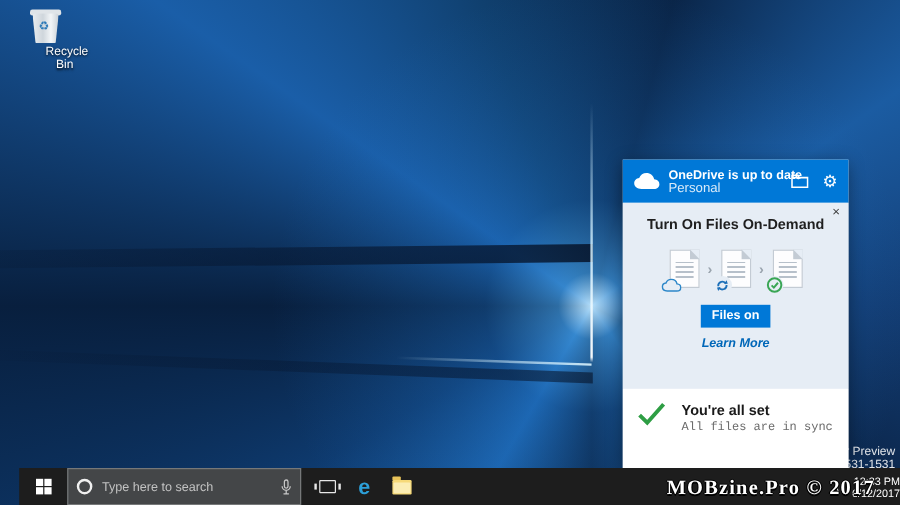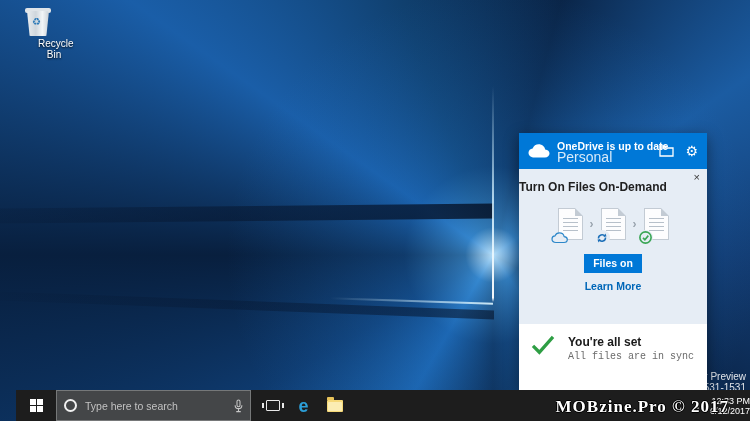--- a/index.html
+++ b/index.html
@@ -42,42 +42,42 @@
   .insider-wm { position:absolute; right:4px; top:371px; z-index:2; text-align:right;
     color:rgba(255,255,255,0.88); font-size:10px; line-height:11px; }
 
   
   .panel { position:absolute; left:519px; top:133px; width:188px; height:257px; z-index:5;
     background:#fff; box-shadow:0 4px 14px rgba(0,0,0,0.45); display:flex; flex-direction:column; }
   .panel-header { height:36px; background:#0078d7; display:flex; align-items:center; padding:0 9px; flex:none; }
   .hdr-cloud { width:22px; height:14px; margin-right:7px; flex:none; }
   .hdr-text { flex:1; min-width:0; }
   .hdr-title { color:#fff; font-size:10.5px; font-weight:bold; line-height:12px; white-space:nowrap; }
-  .hdr-sub { color:rgba(255,255,255,0.85); font-size:14px; line-height:11px; }
+  .hdr-sub { color:rgba(255,255,255,0.85); font-size:11px; line-height:11px; }
   .hdr-icons { display:flex; align-items:center; gap:11px; }
   .hdr-folder svg { display:block; }
   .hdr-gear { color:#fff; font-size:14px; line-height:14px; }
 
   .promo { background:#e6edf5; position:relative; height:155px; flex:none; }
   .close-btn { position:absolute; right:7px; top:3px; color:#3a3a3a; font-size:11px; line-height:11px; cursor:default; }
-  .promo-title { padding-top:11px; font-size:12px; font-weight:bold; color:#1f1f1f; }
+  .promo-title { text-align:center; padding-top:11px; font-size:12px; font-weight:bold; color:#1f1f1f; }
   .docs-row { display:flex; align-items:center; justify-content:center; gap:7px; margin-top:9px; height:42px; }
   .doc { position:relative; width:25px; height:32px; background:#fdfdfe; border:1px solid #c3cbd4; }
   .doc::before { content:""; position:absolute; right:-1px; top:-1px; border-style:solid; border-width:0 8px 8px 0;
     border-color:transparent #e6edf5 #c3cbd4 transparent; }
   .doc-lines { position:absolute; left:4px; right:4px; top:9px; height:16px;
     background:repeating-linear-gradient(to bottom,#b7c0ca 0 1.5px,transparent 1.5px 4px); }
   .badge { position:absolute; left:-8px; bottom:-5px; width:17px; height:13px; }
   .badge-circ { position:absolute; left:-7px; bottom:-6px; width:15px; height:15px; border-radius:50%;
     background:#e6edf5; display:flex; align-items:center; justify-content:center; }
   .chev { color:#9aa4ae; font-size:12px; font-weight:bold; }
   .promo-desc { margin:6px 13px 0; font-size:10.3px; line-height:13.5px; color:#4a4a4a; }
   .turn-on { display:block; margin:9px auto 0; width:58px; height:19px; background:#0078d7; border:none;
     color:#fff; font-family:inherit; font-size:10.5px; font-weight:bold; text-align:center; line-height:19px; }
-  .learn-more { display:block; text-align:center; margin-top:7px; color:#0067b8; font-size:10.5px; font-weight:bold; text-decoration:none; }
+  .learn-more { display:block; text-align:center; margin-top:7px; color:#0067b8; font-size:10.5px; font-weight:bold; text-decoration:none;font-style:italic; }
 
   .status { background:#fff; flex:1; display:flex; align-items:flex-start; padding:11px 0 0 12px; }
   .status-check { width:24px; height:20px; margin-right:13px; flex:none; }
   .status-title { font-size:12px; font-weight:bold; color:#1a1a1a; line-height:14px; }
   .status-sub { font-size:10px; color:#6b6b6b; margin-top:2px;font-family:Liberation Mono, monospace; }
 
   
   .taskbar { position:absolute; left:16px; bottom:0; width:750px; height:31px; background:#1d1d1d; z-index:6;
     display:flex; align-items:center; }
   .start-btn { width:40px; height:31px; display:flex; align-items:center; justify-content:center; }

